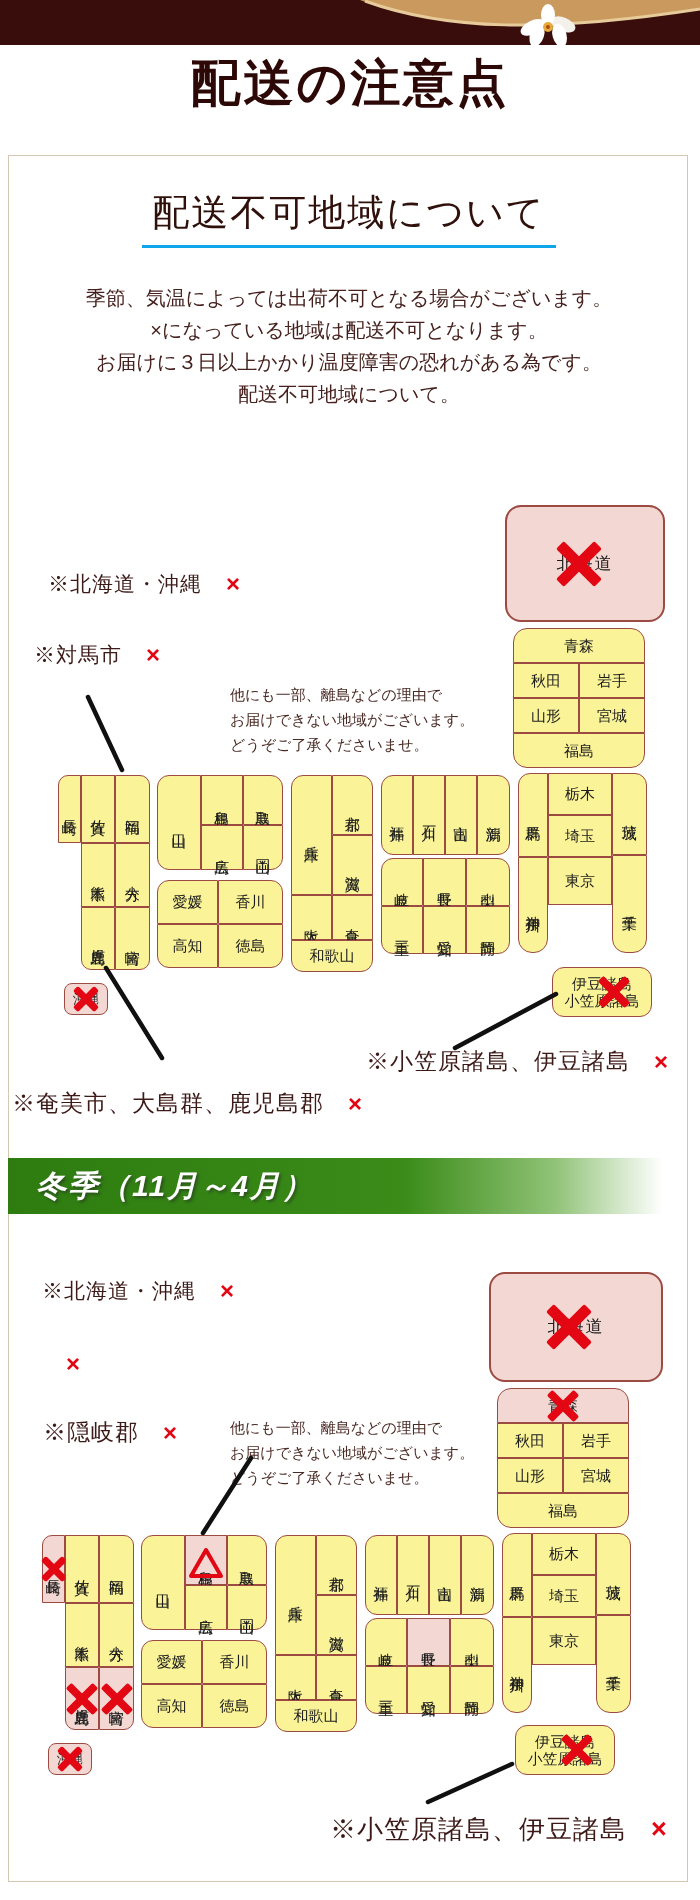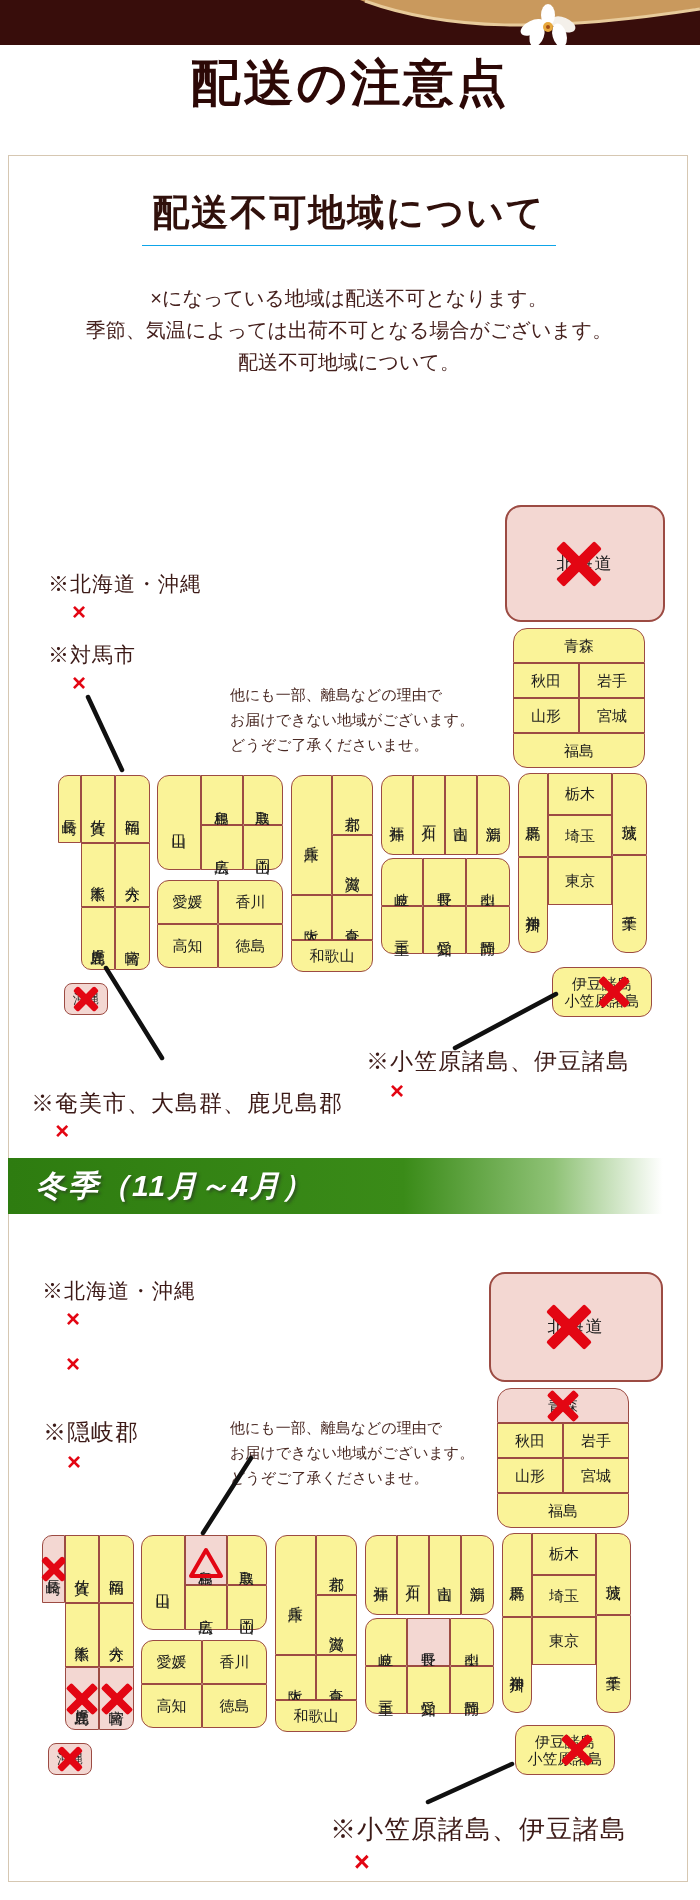--- a/index.html
+++ b/index.html
@@ -10,35 +10,35 @@
 
   #title{position:absolute;left:0;top:50px;width:700px;text-align:center;
          font-family:"Liberation Serif",serif;font-size:50px;font-weight:700;
          color:#2c0806;letter-spacing:3px;z-index:2;}
 
   #card{position:absolute;left:8px;top:155px;width:680px;height:1727px;
         background:#ffffff;border:1px solid #d6c7b2;box-sizing:border-box;z-index:1;}
 
   #heading{position:absolute;left:8px;top:188px;width:682px;text-align:center;z-index:2;}
   #heading span{display:inline-block;font-family:"Liberation Serif",serif;font-size:37px;
-        font-weight:700;color:#30100b;letter-spacing:2px;border-bottom:1px solid #0ea5e9;
+        font-weight:400;color:#30100b;letter-spacing:2px;border-bottom:3px solid #0ea5e9;
         padding:0 10px 7px;}
 
   #intro{position:absolute;left:8px;top:282px;width:682px;text-align:center;
         font-size:20px;line-height:32px;color:#45201d;font-weight:500;z-index:2;}
 
   .banner{position:absolute;left:8px;width:682px;height:56px;line-height:56px;
         color:#ffffff;font-size:30px;font-weight:700;letter-spacing:2px;
         padding-left:28px;box-sizing:border-box;z-index:2;
         text-shadow:2px 2px 3px rgba(40,40,40,.55);}
   #banner-summer{top:430px;background:linear-gradient(90deg,#2e7c10 0%,#3f8f1d 42%,#8fc276 70%,rgba(255,255,255,0) 93%);}
   #banner-winter{top:1158px;background:linear-gradient(90deg,#2e7c10 0%,#3a8b18 58%,#8fc276 80%,rgba(255,255,255,0) 96%);font-style:italic;}
 
-  .lbl{position:absolute;display:flex;font-size:21px;color:#3c1a17;
-       letter-spacing:1px;z-index:3;white-space:nowrap;flex-direction:column;}
+  .lbl{position:absolute;display:flex;align-items:center;font-size:21px;color:#3c1a17;
+       letter-spacing:1px;z-index:3;white-space:nowrap;}
   .lbl .mk{color:#e30613;font-weight:700;font-size:24px;margin-left:24px;}
   .lbl.big{font-size:23px;}
   .lbl.huge{font-size:26px;}
   .lbl.huge .mk{font-size:27px;}
 
   .note{position:absolute;font-size:15px;line-height:25px;color:#4a2a24;z-index:3;font-family:Liberation Mono, monospace;}
 
   
   .c{position:absolute;background:#faf398;border:1.5px solid #9c4b43;box-sizing:border-box;
      display:flex;align-items:center;justify-content:center;color:#1c1c1c;z-index:2;}
@@ -84,45 +84,46 @@
 
   <div id="title">配送の注意点</div>
 
   <div id="card"></div>
 
   <div id="heading">
     <span>配送不可地域について</span>
   </div>
 
   <div id="intro">
+    <div>季節、気温によっては出荷不可となる場合がございます。</div>
     <div>×になっている地域は配送不可となります。</div>
-    <div>季節、気温によっては出荷不可となる場合がございます。</div>
+    <div>お届けに３日以上かかり温度障害の恐れがある為です。</div>
     <div>配送不可地域について。</div>
   </div>
 
   <div id="banner-winter" class="banner">冬季（11月～4月）</div>
 
   <div class="lbl" style="left:48px;top:570px;">
     <span>※北海道・沖縄</span>
     <span class="mk">×</span>
   </div>
-  <div class="lbl" style="left:48px;top:641px;">
+  <div class="lbl" style="left:34px;top:641px;">
     <span>※対馬市</span>
     <span class="mk">×</span>
   </div>
   <div class="note" style="left:230px;top:684px;">
     <div>他にも一部、離島などの理由で</div>
     <div>お届けできない地域がございます。</div>
     <div>どうぞご了承くださいませ。</div>
   </div>
   <div class="lbl big" style="left:366px;top:1046px;">
     <span>※小笠原諸島、伊豆諸島</span>
     <span class="mk">×</span>
   </div>
-  <div class="lbl big" style="left:31px;top:1088px;font-family:Liberation Mono, monospace;">
+  <div class="lbl big" style="left:12px;top:1088px;">
     <span>※奄美市、大島群、鹿児島郡</span>
     <span class="mk">×</span>
   </div>
 
   <div class="c pink big-box hok" style="left:505px;top:505px;width:160px;height:117px;border-radius:16px;">
     <span>北海道</span>
     <span class="xm lg" style="left:46%;"></span>
   </div>
 
   <div class="c" style="left:513px;top:628px;width:132px;height:35px;border-radius:14px 14px 0 0;">

